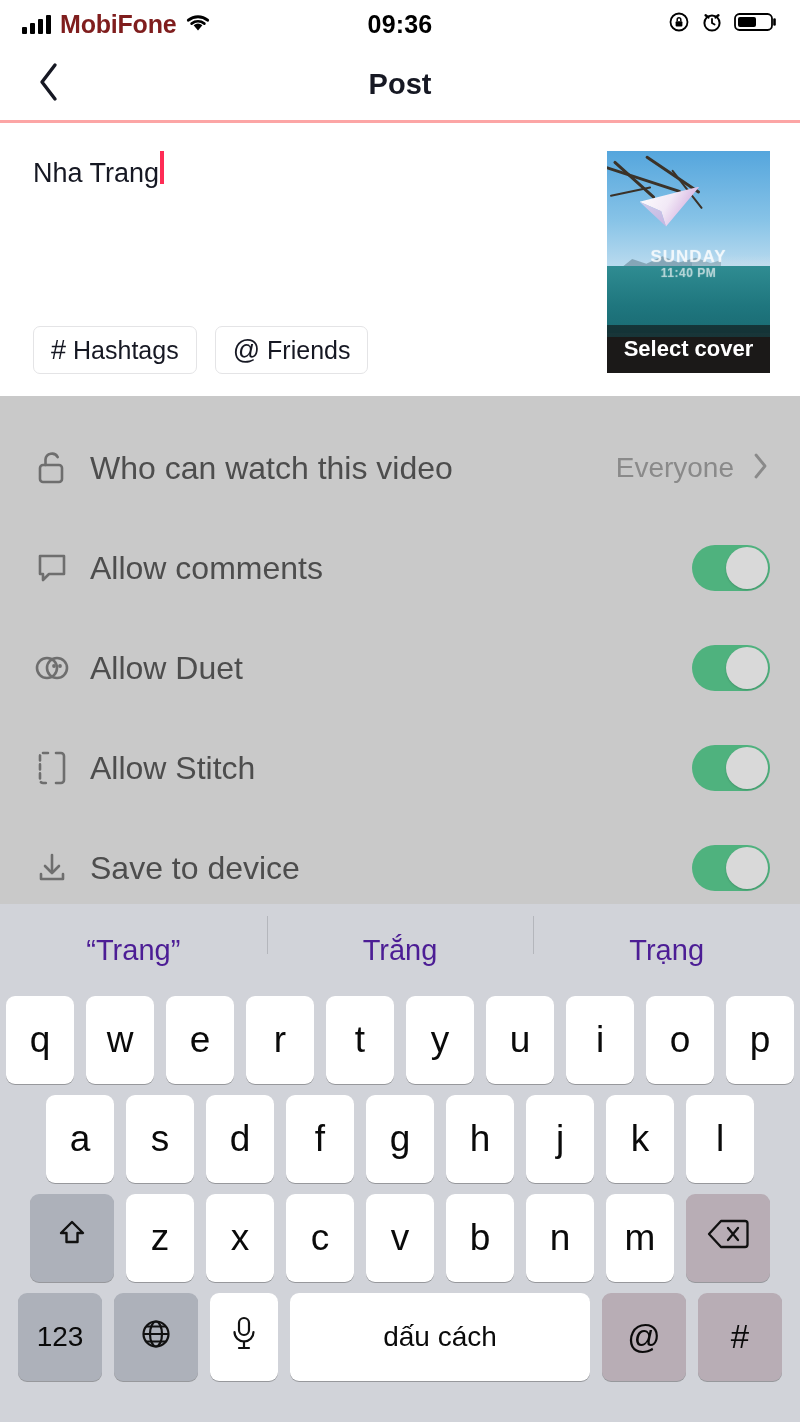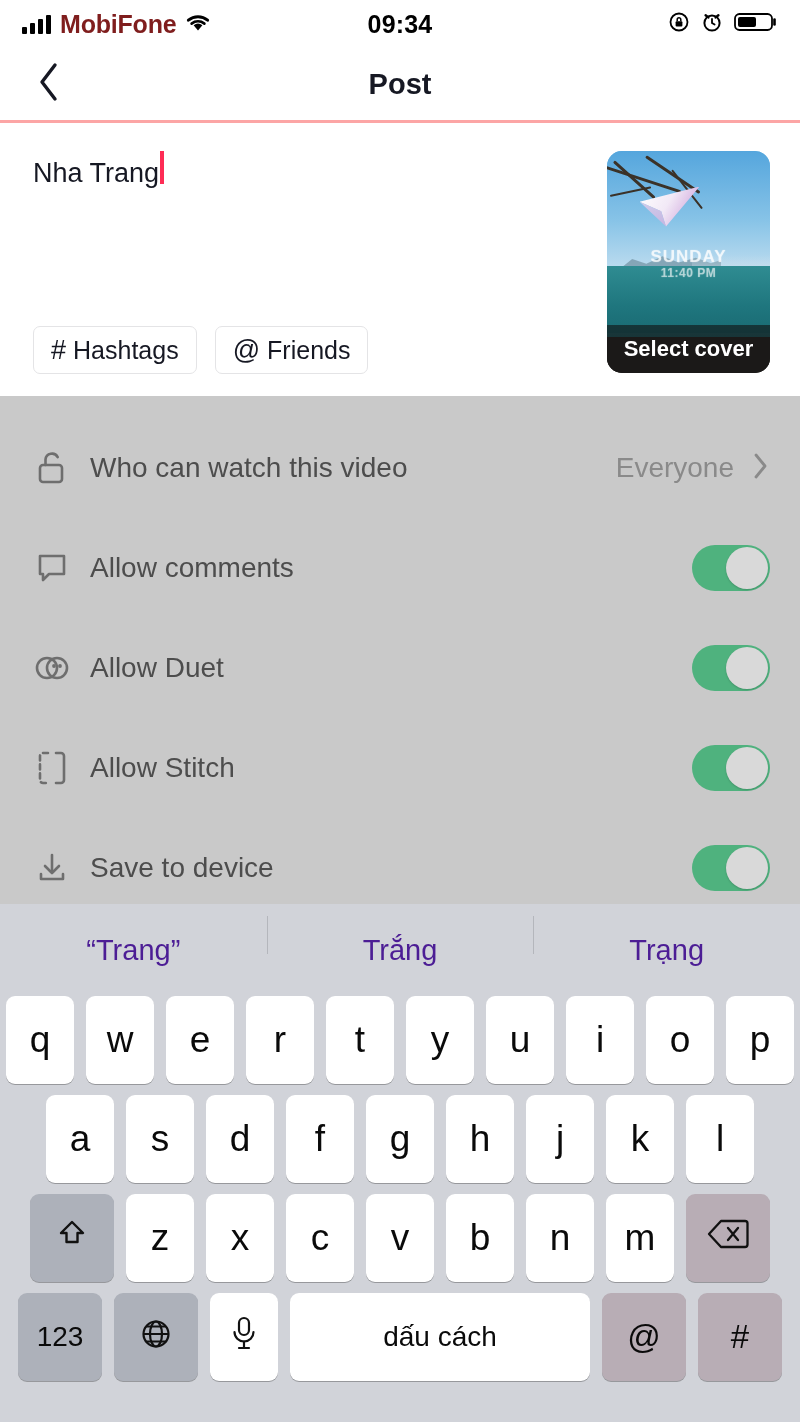--- a/index.html
+++ b/index.html
@@ -50,21 +50,21 @@
   .chip {
     height: 48px; padding: 0 17px; border: 1px solid #e4e4e6; border-radius: 7px;
     background: #fff; display: flex; align-items: center; gap: 7px;
     font-size: 25px; color: #161823; font-weight: 500;
   }
   .chip .glyph { font-size: 27px; font-weight: 500; line-height: 1; }
 
   
   .cover {
     position: absolute; right: 30px; top: 28px; width: 163px; height: 222px;
-    border-radius: 15px; overflow: hidden;
+    border-radius: 0; overflow: hidden;
     background: linear-gradient(#6fb4e0 0%, #8ec6e8 26%, #b9d9ea 42%, #4c8e93 50%, #2e7b83 70%, #1f6e76 86%, #1a1a1a 88%, #33302e 100%);
   }
   .cover .sky { position: absolute; inset: 0 0 22% 0;
     background: linear-gradient(#55a6dd 0%, #87c3e7 40%, #bcdcef 68%, #cfe4ef 78%, #3d8f95 80%, #2b8088 100%); }
   .cover .sea { position: absolute; left: 0; right: 0; top: 52%; height: 30%;
     background: linear-gradient(#2f8c92 0%, #1f767e 60%, #1a6b73 100%); }
   .cover .city { position: absolute; left: 52%; right: 0; top: 47%; height: 8%;
     background: linear-gradient(transparent, rgba(210,225,235,.55)); }
   .cover .hills { position: absolute; left: 8%; right: 30%; top: 45%; height: 8%;
     background: #6a8a9a; opacity: .65;
@@ -100,21 +100,21 @@
     font-size: 22px; font-weight: bold;
   }
 
   
   .settings {
     position: absolute; top: 396px; left: 0; width: 800px; height: 508px;
     background: #c9c9c9; overflow: hidden;
   }
   .srow { position: absolute; left: 0; width: 800px; height: 100px; display: flex; align-items: center; }
   .srow .icon { position: absolute; left: 30px; width: 44px; height: 44px; display: flex; align-items: center; justify-content: center; }
-  .srow .label { position: absolute; left: 90px; font-size: 28px; color: #4d4d4d; }
+  .srow .label { position: absolute; left: 90px; font-size: 32px; color: #4d4d4d; }
   .srow .value { position: absolute; right: 66px; font-size: 28px; color: #8a8a8a; }
   .srow .chev { position: absolute; right: 30px; color: #8a8a8a; }
   .toggle {
     position: absolute; right: 30px; width: 78px; height: 46px; border-radius: 23px;
     background: #4fb27e;
   }
   .toggle .knob {
     position: absolute; right: 2px; top: 2px; width: 42px; height: 42px;
     border-radius: 50%; background: #d9d9d9; box-shadow: 0 1px 2px rgba(0,0,0,.18);
   }
@@ -165,21 +165,21 @@
         </span>
       <span class="carrier">MobiFone</span>
       <span>
         <svg width="26" height="20" viewBox="0 0 26 20">
           <path d="M13 18.5 L8.6 13.2 A7 7 0 0 1 17.4 13.2 Z" fill="#000"></path>
           <path d="M3.4 8.2 A15 15 0 0 1 22.6 8.2" stroke="#000" stroke-width="3" fill="none" stroke-linecap="round"></path>
           <path d="M6.6 11.6 A10.5 10.5 0 0 1 19.4 11.6" stroke="#000" stroke-width="2.6" fill="none" stroke-linecap="round"></path>
         </svg>
       </span>
     </div>
-    <div class="sb-center">09:34</div>
+    <div class="sb-center">09:36</div>
     <div class="sb-right">
       <span>
         <svg width="22" height="22" viewBox="0 0 22 22">
           <circle cx="11" cy="11" r="8.5" stroke="#000" stroke-width="1.8" fill="none"></circle>
           <rect x="7.6" y="10.2" width="6.8" height="5.4" rx="1" fill="#000"></rect>
           <path d="M9.2 10.2 V8.6 a1.8 1.8 0 0 1 3.6 0 v1.6" stroke="#000" stroke-width="1.5" fill="none"></path>
         </svg>
       </span>
       <span>
         <svg width="22" height="22" viewBox="0 0 22 22">

